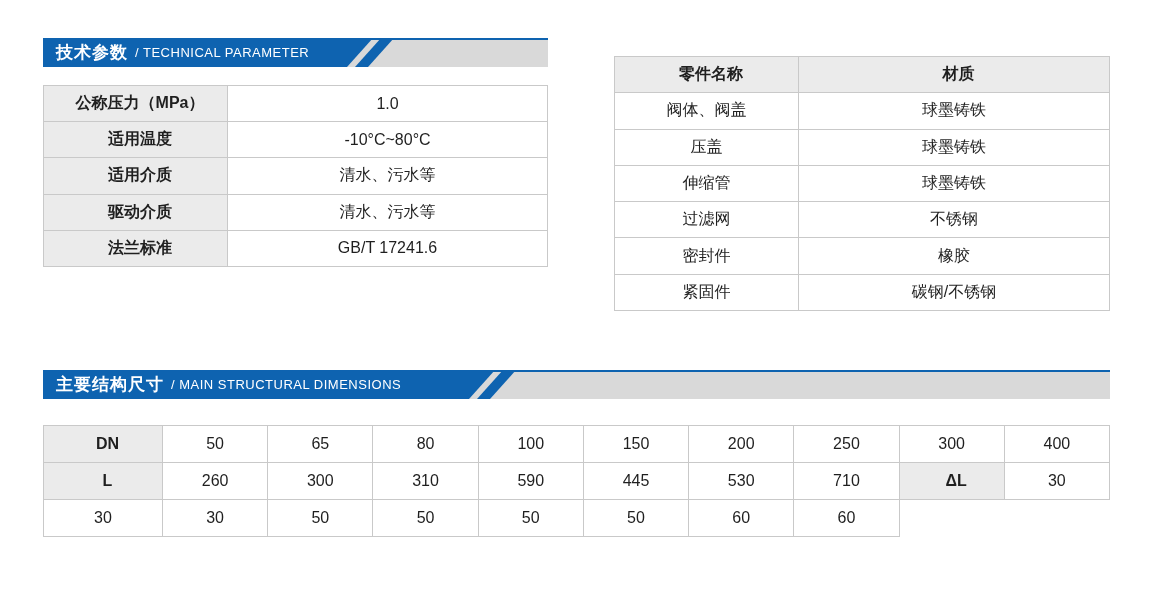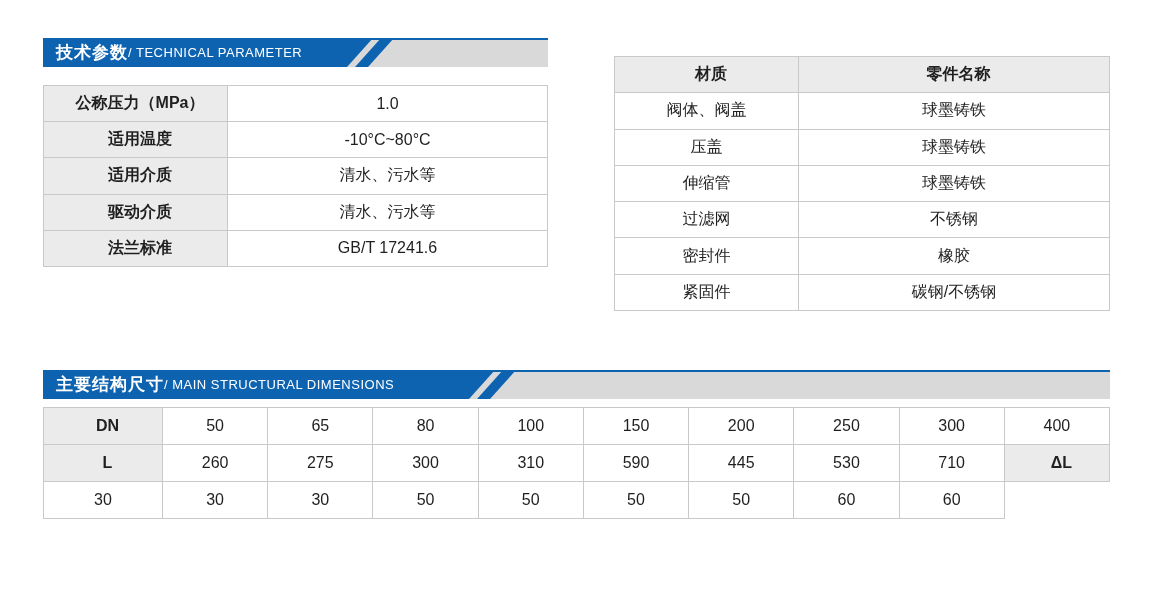--- a/index.html
+++ b/index.html
@@ -27,38 +27,38 @@
     position: absolute; top: 0; bottom: 0; width: 39px; background: #0e63b0;
     clip-path: polygon(26px 0, 39px 0, 13px 100%, 0 100%);
   }
   .panel-tech .banner-blue { width: 330px; }
   .panel-tech .banner-wedge { left: 312px; }
   .panel-mat  .banner-blue { width: 390px; }
   .panel-mat  .banner-wedge { left: 372px; }
   .panel-dim  .banner-blue { width: 452px; }
   .panel-dim  .banner-wedge { left: 434px; }
   .banner-title-zh { color: #ffffff; font-weight: bold; font-size: 17px; letter-spacing: 1px; }
-  .banner-title-en { color: #ffffff; font-size: 13px; letter-spacing: 0.5px; }
+  .banner-title-en { color: #ffffff; font-size: 13px; margin-left: 7px; letter-spacing: 0.5px; }
 
   
   .grid-table {
     display: grid; box-sizing: border-box;
     border-top: 1px solid #c9c9c9; border-left: 1px solid #c9c9c9;
     background: #ffffff;
   }
   .cell {
     display: flex; align-items: center; justify-content: center;
     border-right: 1px solid #c9c9c9; border-bottom: 1px solid #c9c9c9;
     font-size: 16px; box-sizing: border-box; text-align: center;
   }
   .cell.head { background: #ebebeb; font-weight: bold; padding-left: 9px; }
 
   .tech-table { margin-top: 18px; height: 182px; grid-template-columns: 184px 1fr; grid-auto-rows: 1fr; }
   .mat-table  { margin-top: 18px; height: 255px; grid-template-columns: 184px 1fr; grid-auto-rows: 1fr; }
-  .dim-table  { margin-top: 8px; height: 112px; grid-template-columns: 119px repeat(9, 1fr); grid-auto-rows: 1fr; }
+  .dim-table  { margin-top: 26px; height: 112px; grid-template-columns: 119px repeat(9, 1fr); grid-auto-rows: 1fr; }
 </style>
 </head>
 <body>
 
 <section class="panel panel-tech">
   <div class="banner">
     <div class="banner-topline"></div>
     <div class="banner-gray"></div>
     <div class="banner-blue">
       <span class="banner-title-zh">技术参数</span>
@@ -75,22 +75,22 @@
       <div class="cell">清水、污水等</div>
       <div class="cell head">驱动介质</div>
       <div class="cell">清水、污水等</div>
       <div class="cell head">法兰标准</div>
       <div class="cell">GB/T 17241.6</div>
     </div>
 </section>
 
 <section class="panel panel-mat">
   <div class="grid-table mat-table" id="mat-table">
+      <div class="cell head">零件名称</div>
       <div class="cell head">材质</div>
-      <div class="cell head">零件名称</div>
       <div class="cell">阀体、阀盖</div>
       <div class="cell">球墨铸铁</div>
       <div class="cell">压盖</div>
       <div class="cell">球墨铸铁</div>
       <div class="cell">伸缩管</div>
       <div class="cell">球墨铸铁</div>
       <div class="cell">过滤网</div>
       <div class="cell">不锈钢</div>
       <div class="cell">密封件</div>
       <div class="cell">橡胶</div>
@@ -115,21 +115,20 @@
       <div class="cell">65</div>
       <div class="cell">80</div>
       <div class="cell">100</div>
       <div class="cell">150</div>
       <div class="cell">200</div>
       <div class="cell">250</div>
       <div class="cell">300</div>
       <div class="cell">400</div>
       <div class="cell head">L</div>
       <div class="cell">260</div>
-      <div class="cell">275</div>
       <div class="cell">300</div>
       <div class="cell">310</div>
       <div class="cell">590</div>
       <div class="cell">445</div>
       <div class="cell">530</div>
       <div class="cell">710</div>
       <div class="cell head">ΔL</div>
       <div class="cell">30</div>
       <div class="cell">30</div>
       <div class="cell">30</div>

